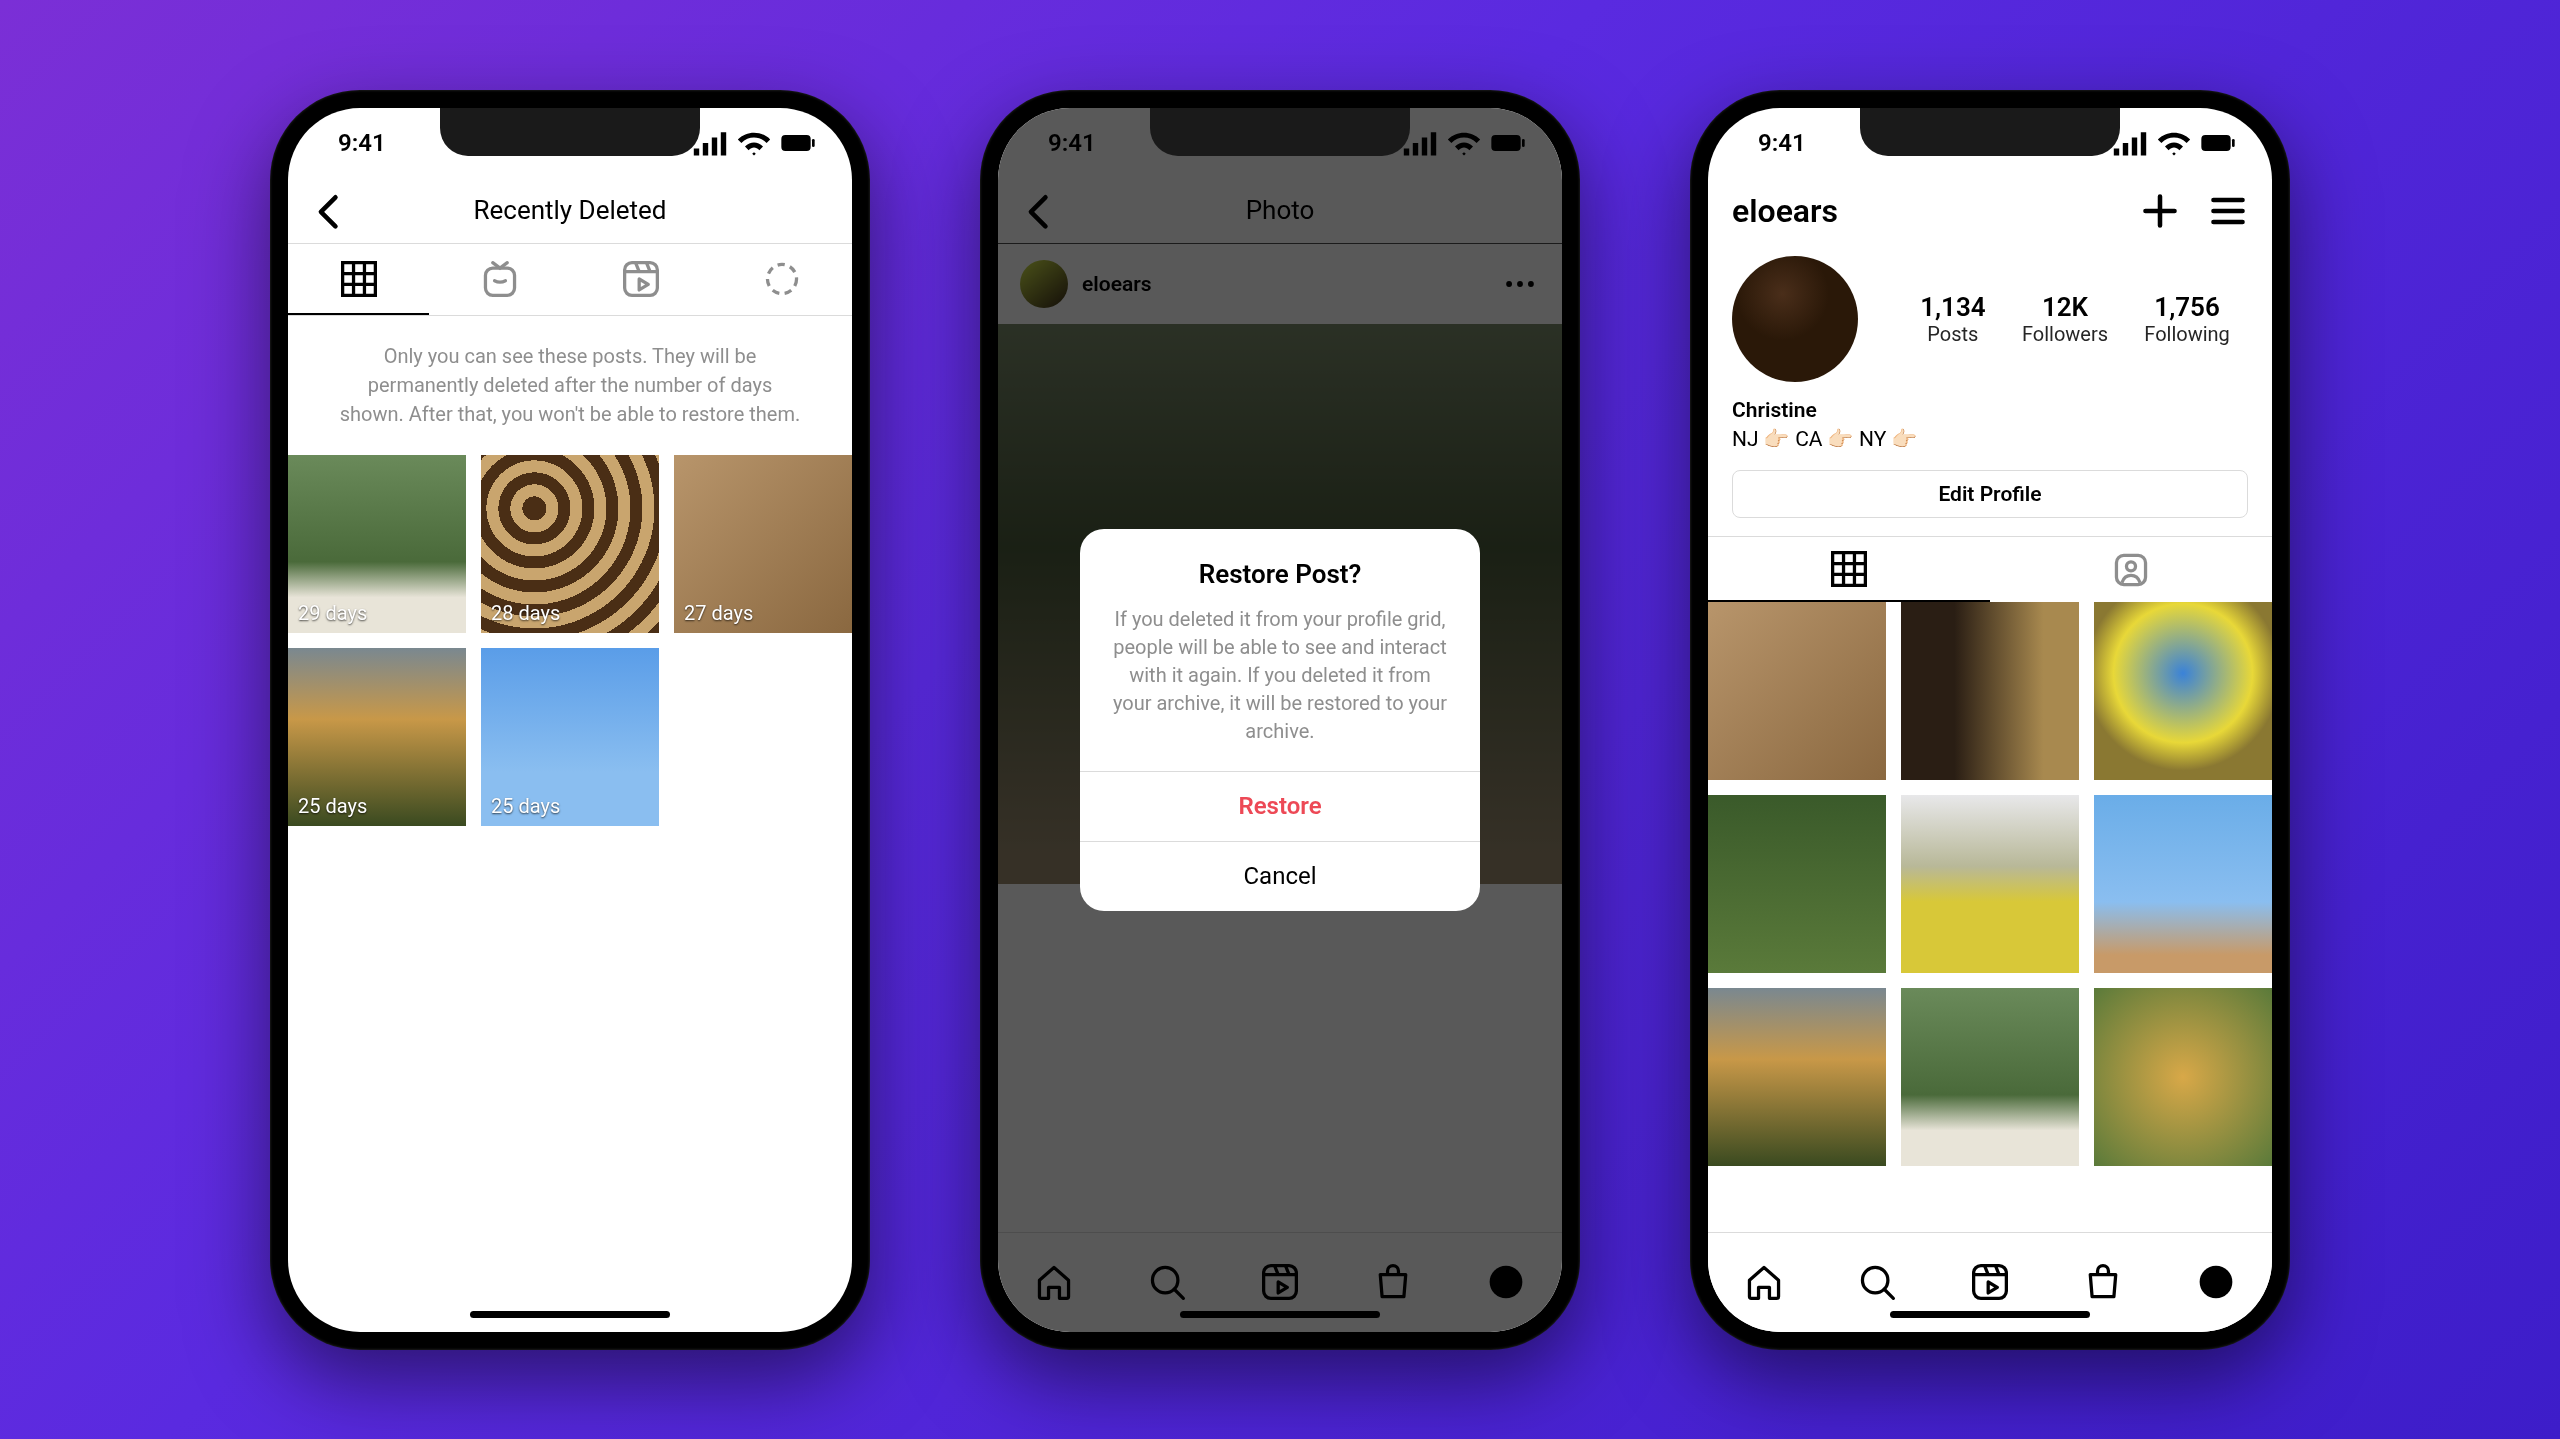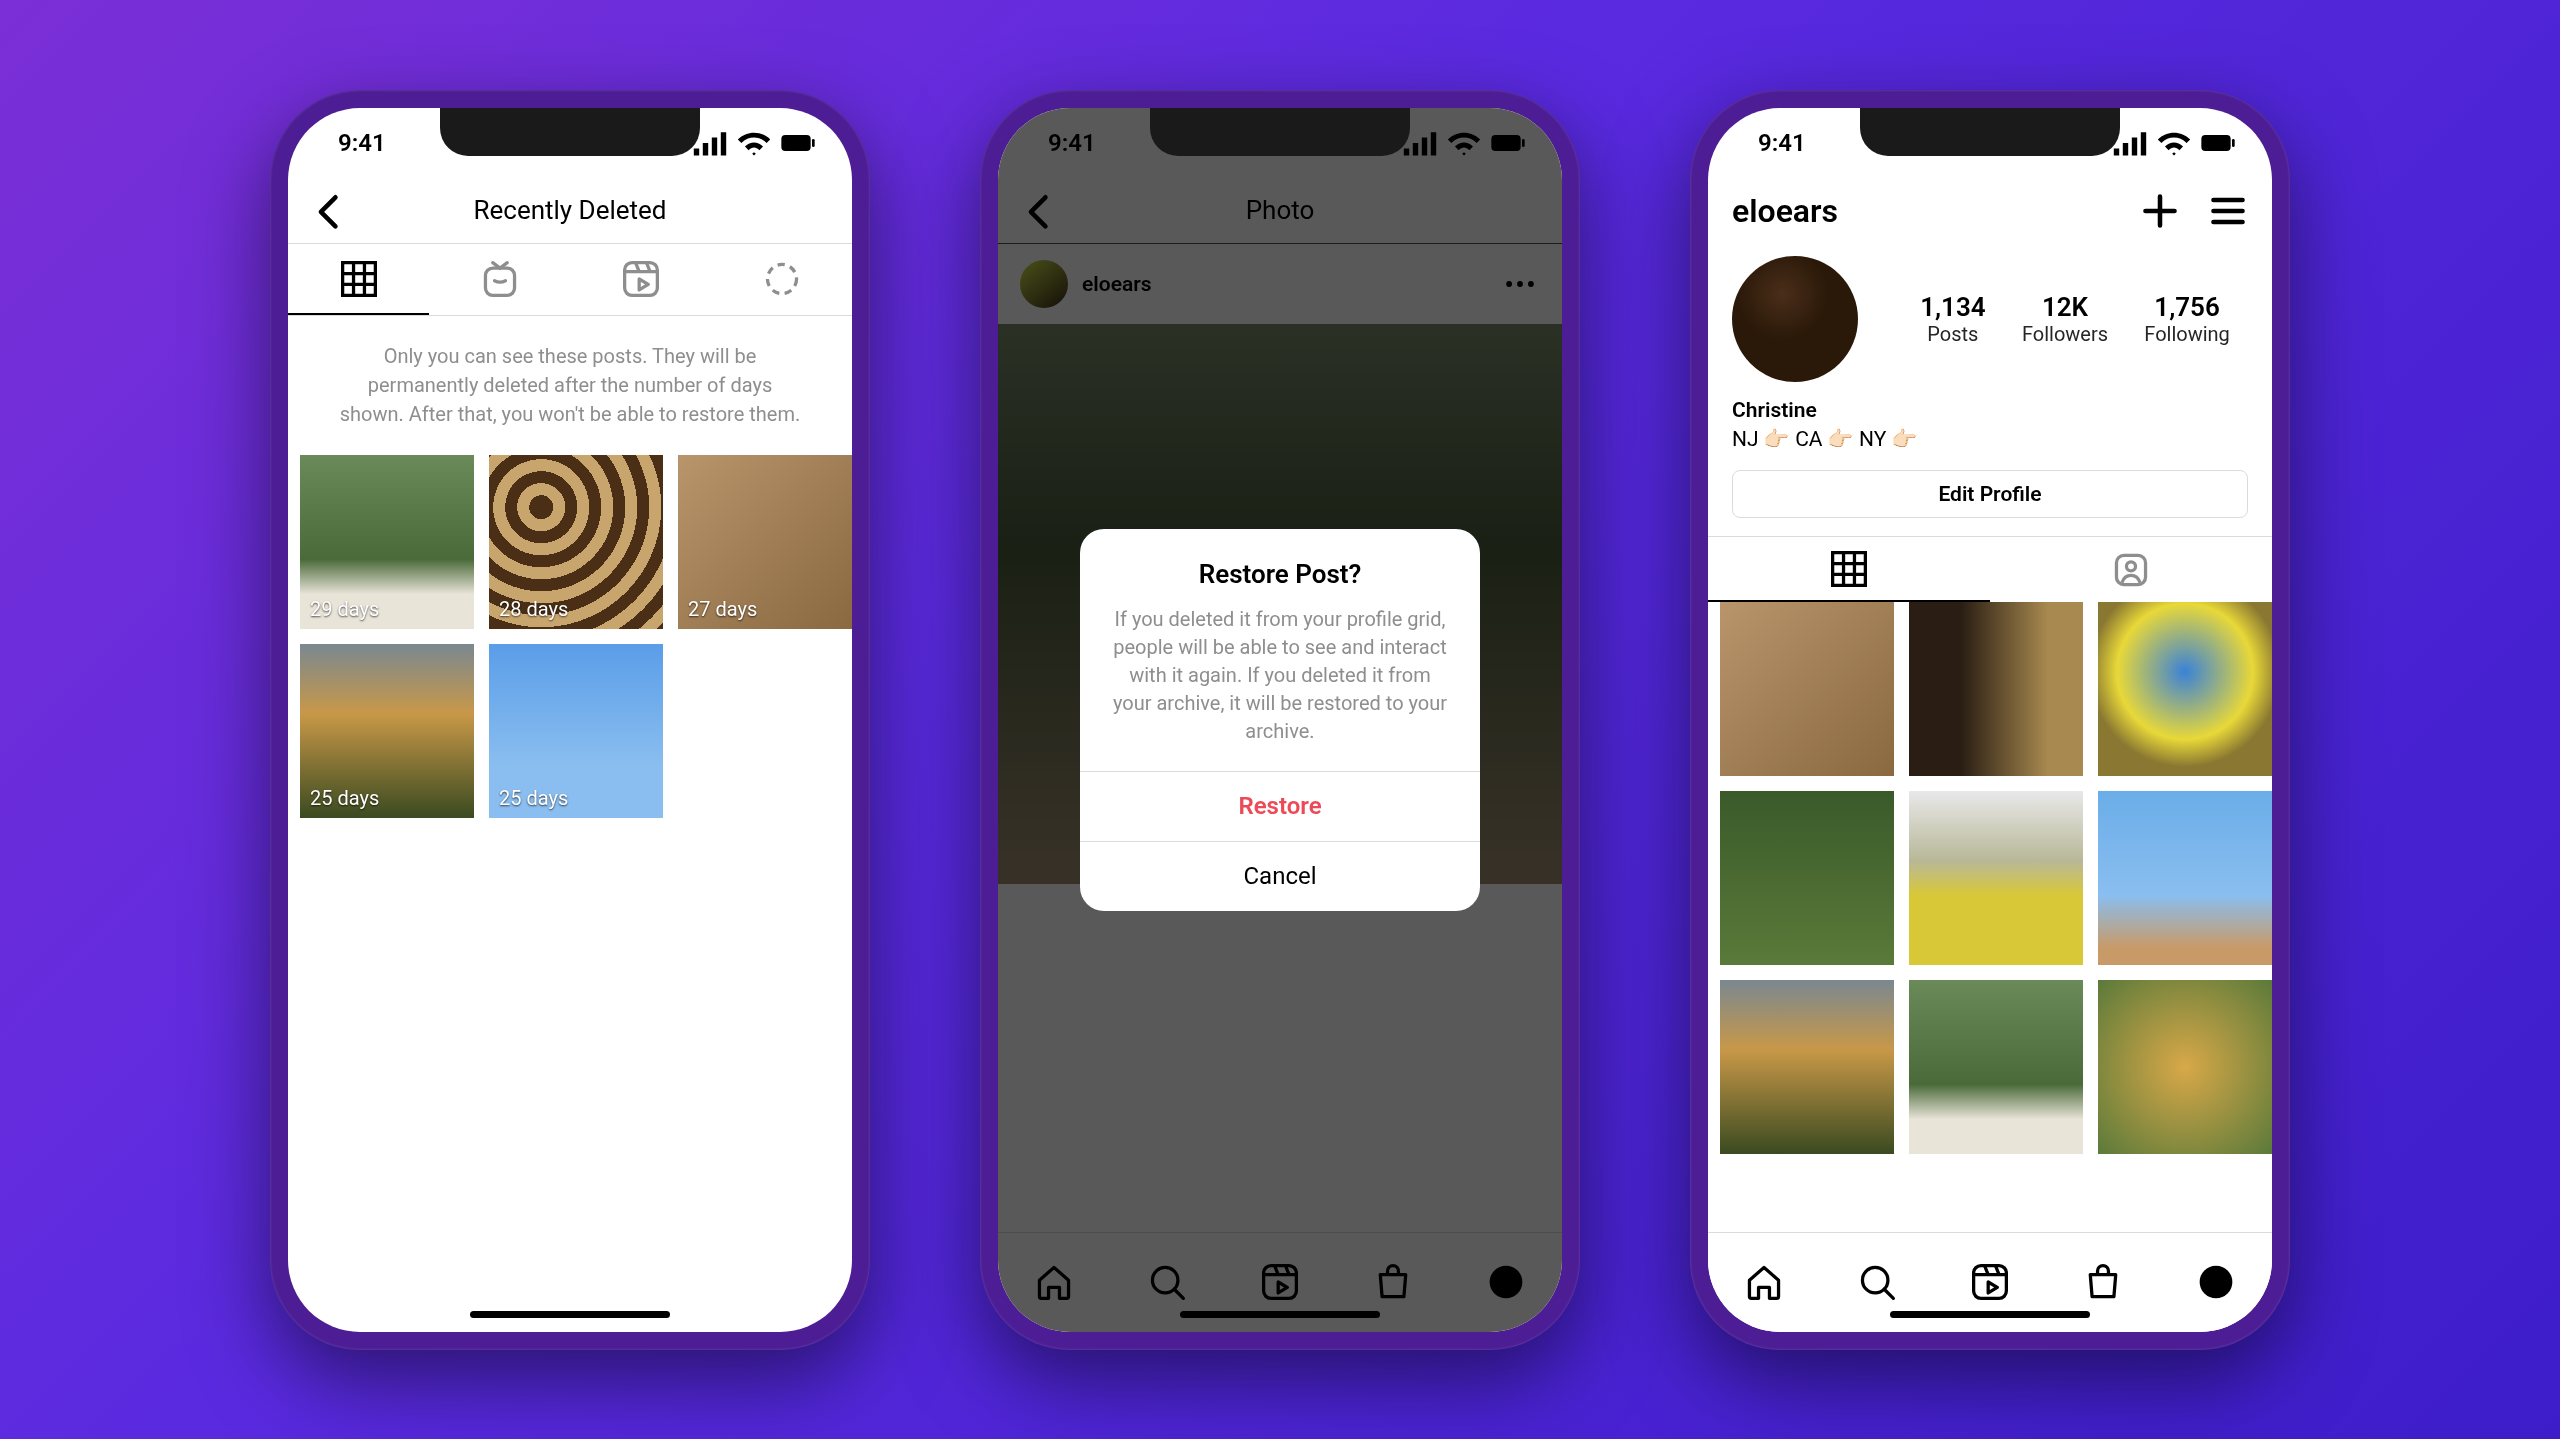--- a/index.html
+++ b/index.html
@@ -4,21 +4,21 @@
 <style>
 * { margin:0; padding:0; box-sizing:border-box; font-family:-apple-system,BlinkMacSystemFont,"Segoe UI",Roboto,Helvetica,Arial,sans-serif; }
 body {
   width:2560px; height:1439px;
   background:linear-gradient(135deg,#7b2fd6 0%,#5a2ae0 40%,#3d1dc9 100%);
   display:flex; justify-content:center; align-items:center; gap:110px;
   padding:60px;
 }
 .phone {
   width:600px; height:1260px;
-  background:#4c1d95;
+  background:#000000;
   border-radius:90px;
   padding:18px;
   box-shadow:0 30px 80px rgba(0,0,0,.5),inset 0 0 3px rgba(255,255,255,.2);
   position:relative;
 }
 .screen {
   width:100%; height:100%;
   background:#fff;
   border-radius:72px;
   overflow:hidden;
@@ -48,21 +48,21 @@
 
 
 .tabs {
   height:72px; display:flex; align-items:center; border-bottom:1px solid #dbdbdb;
 }
 .tab { flex:1; display:flex; justify-content:center; align-items:center; height:100%; }
 .tab.active { border-bottom:2px solid #000; margin-bottom:-1px; }
 
 
 .info-text { color:#8e8e8e; font-size:20px; text-align:center; padding:26px 50px; line-height:1.45; }
-.grid { display:grid; grid-template-columns:repeat(3,1fr); gap:15px;padding-left:12px; }
+.grid { display:grid; grid-template-columns:repeat(3,1fr); gap:15px; }
 .grid-cell { aspect-ratio:1; position:relative; overflow:hidden; background:#555; }
 .days-label { position:absolute; bottom:8px; left:10px; color:#fff; font-size:20px; text-shadow:0 1px 2px rgba(0,0,0,.7); }
 
 
 .thumb-dog { background:linear-gradient(180deg,#6a8a5a 0%,#4a6a3a 60%,#e8e4d8 80%); }
 .thumb-shadow { background:repeating-radial-gradient(circle at 30% 30%,#4a2e15 0 12px,#c9a56e 12px 24px); }
 .thumb-climb { background:linear-gradient(135deg,#b8956b,#8a6840); }
 .thumb-grass { background:linear-gradient(0deg,#3a4a20 0%,#c89848 60%,#7a8890 100%); }
 .thumb-sky { background:linear-gradient(180deg,#5a9de8 0%,#8abef0 70%); }
 .thumb-earring { background:linear-gradient(90deg,#2a1e14 30%,#a8894f 80%); }

